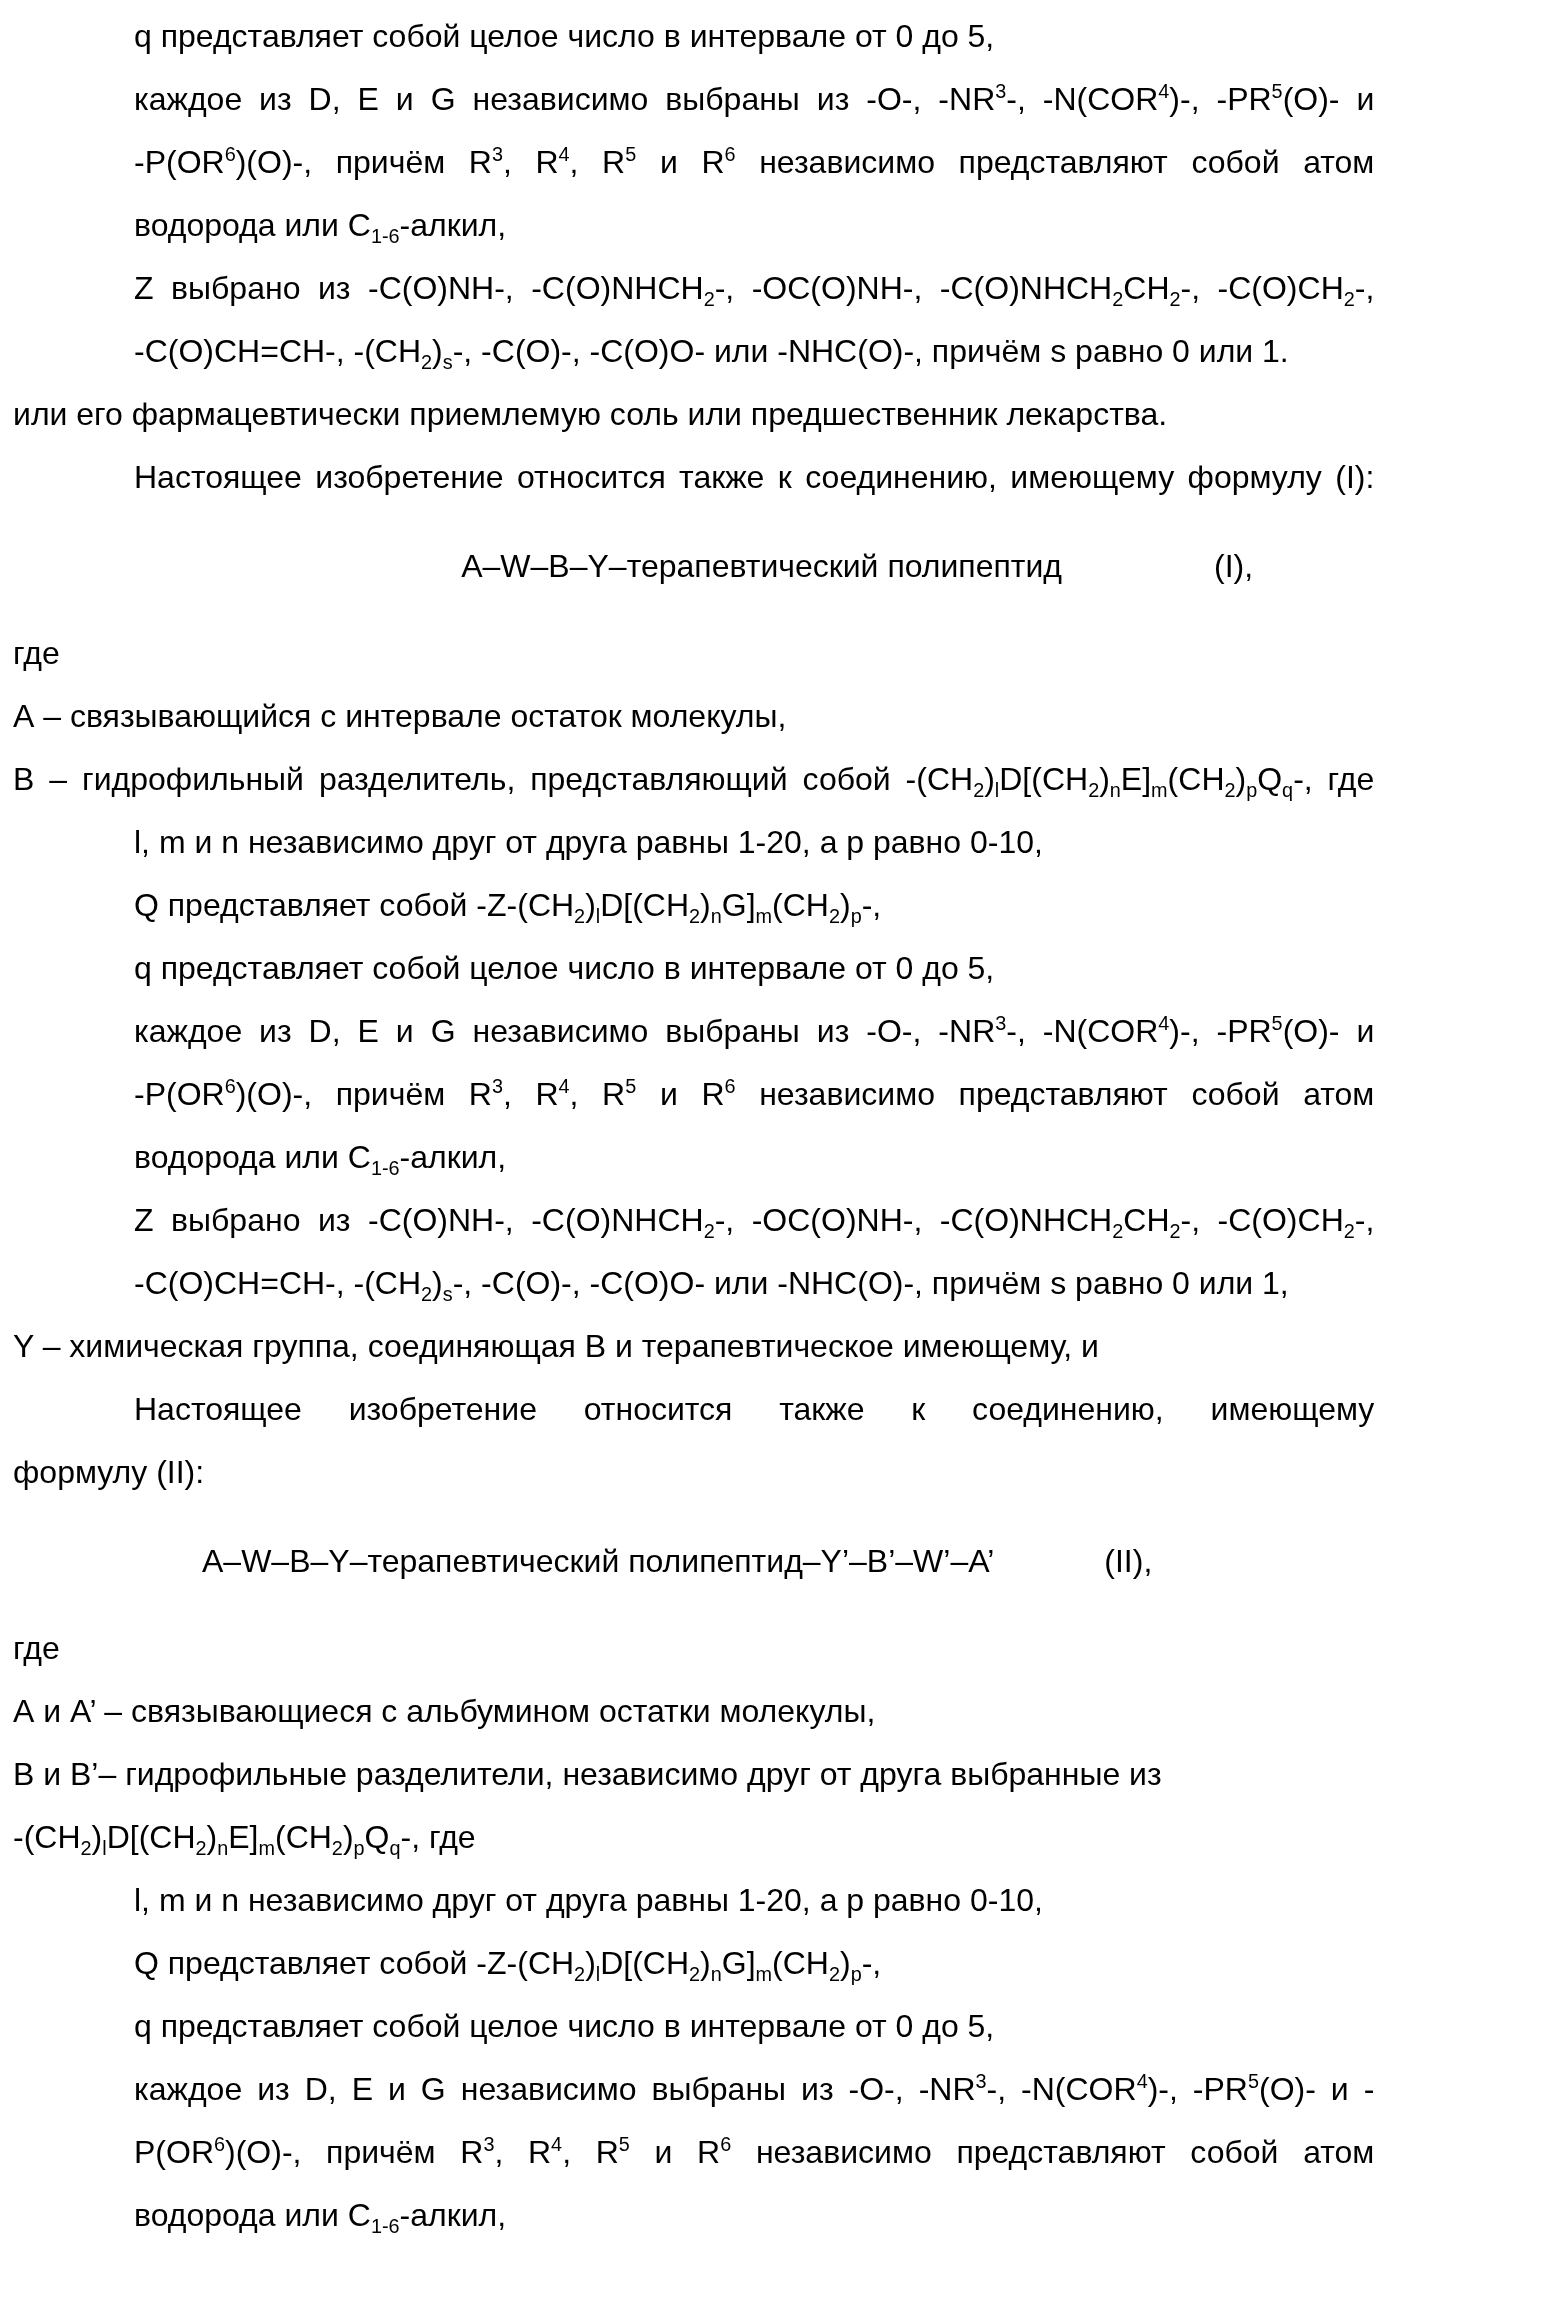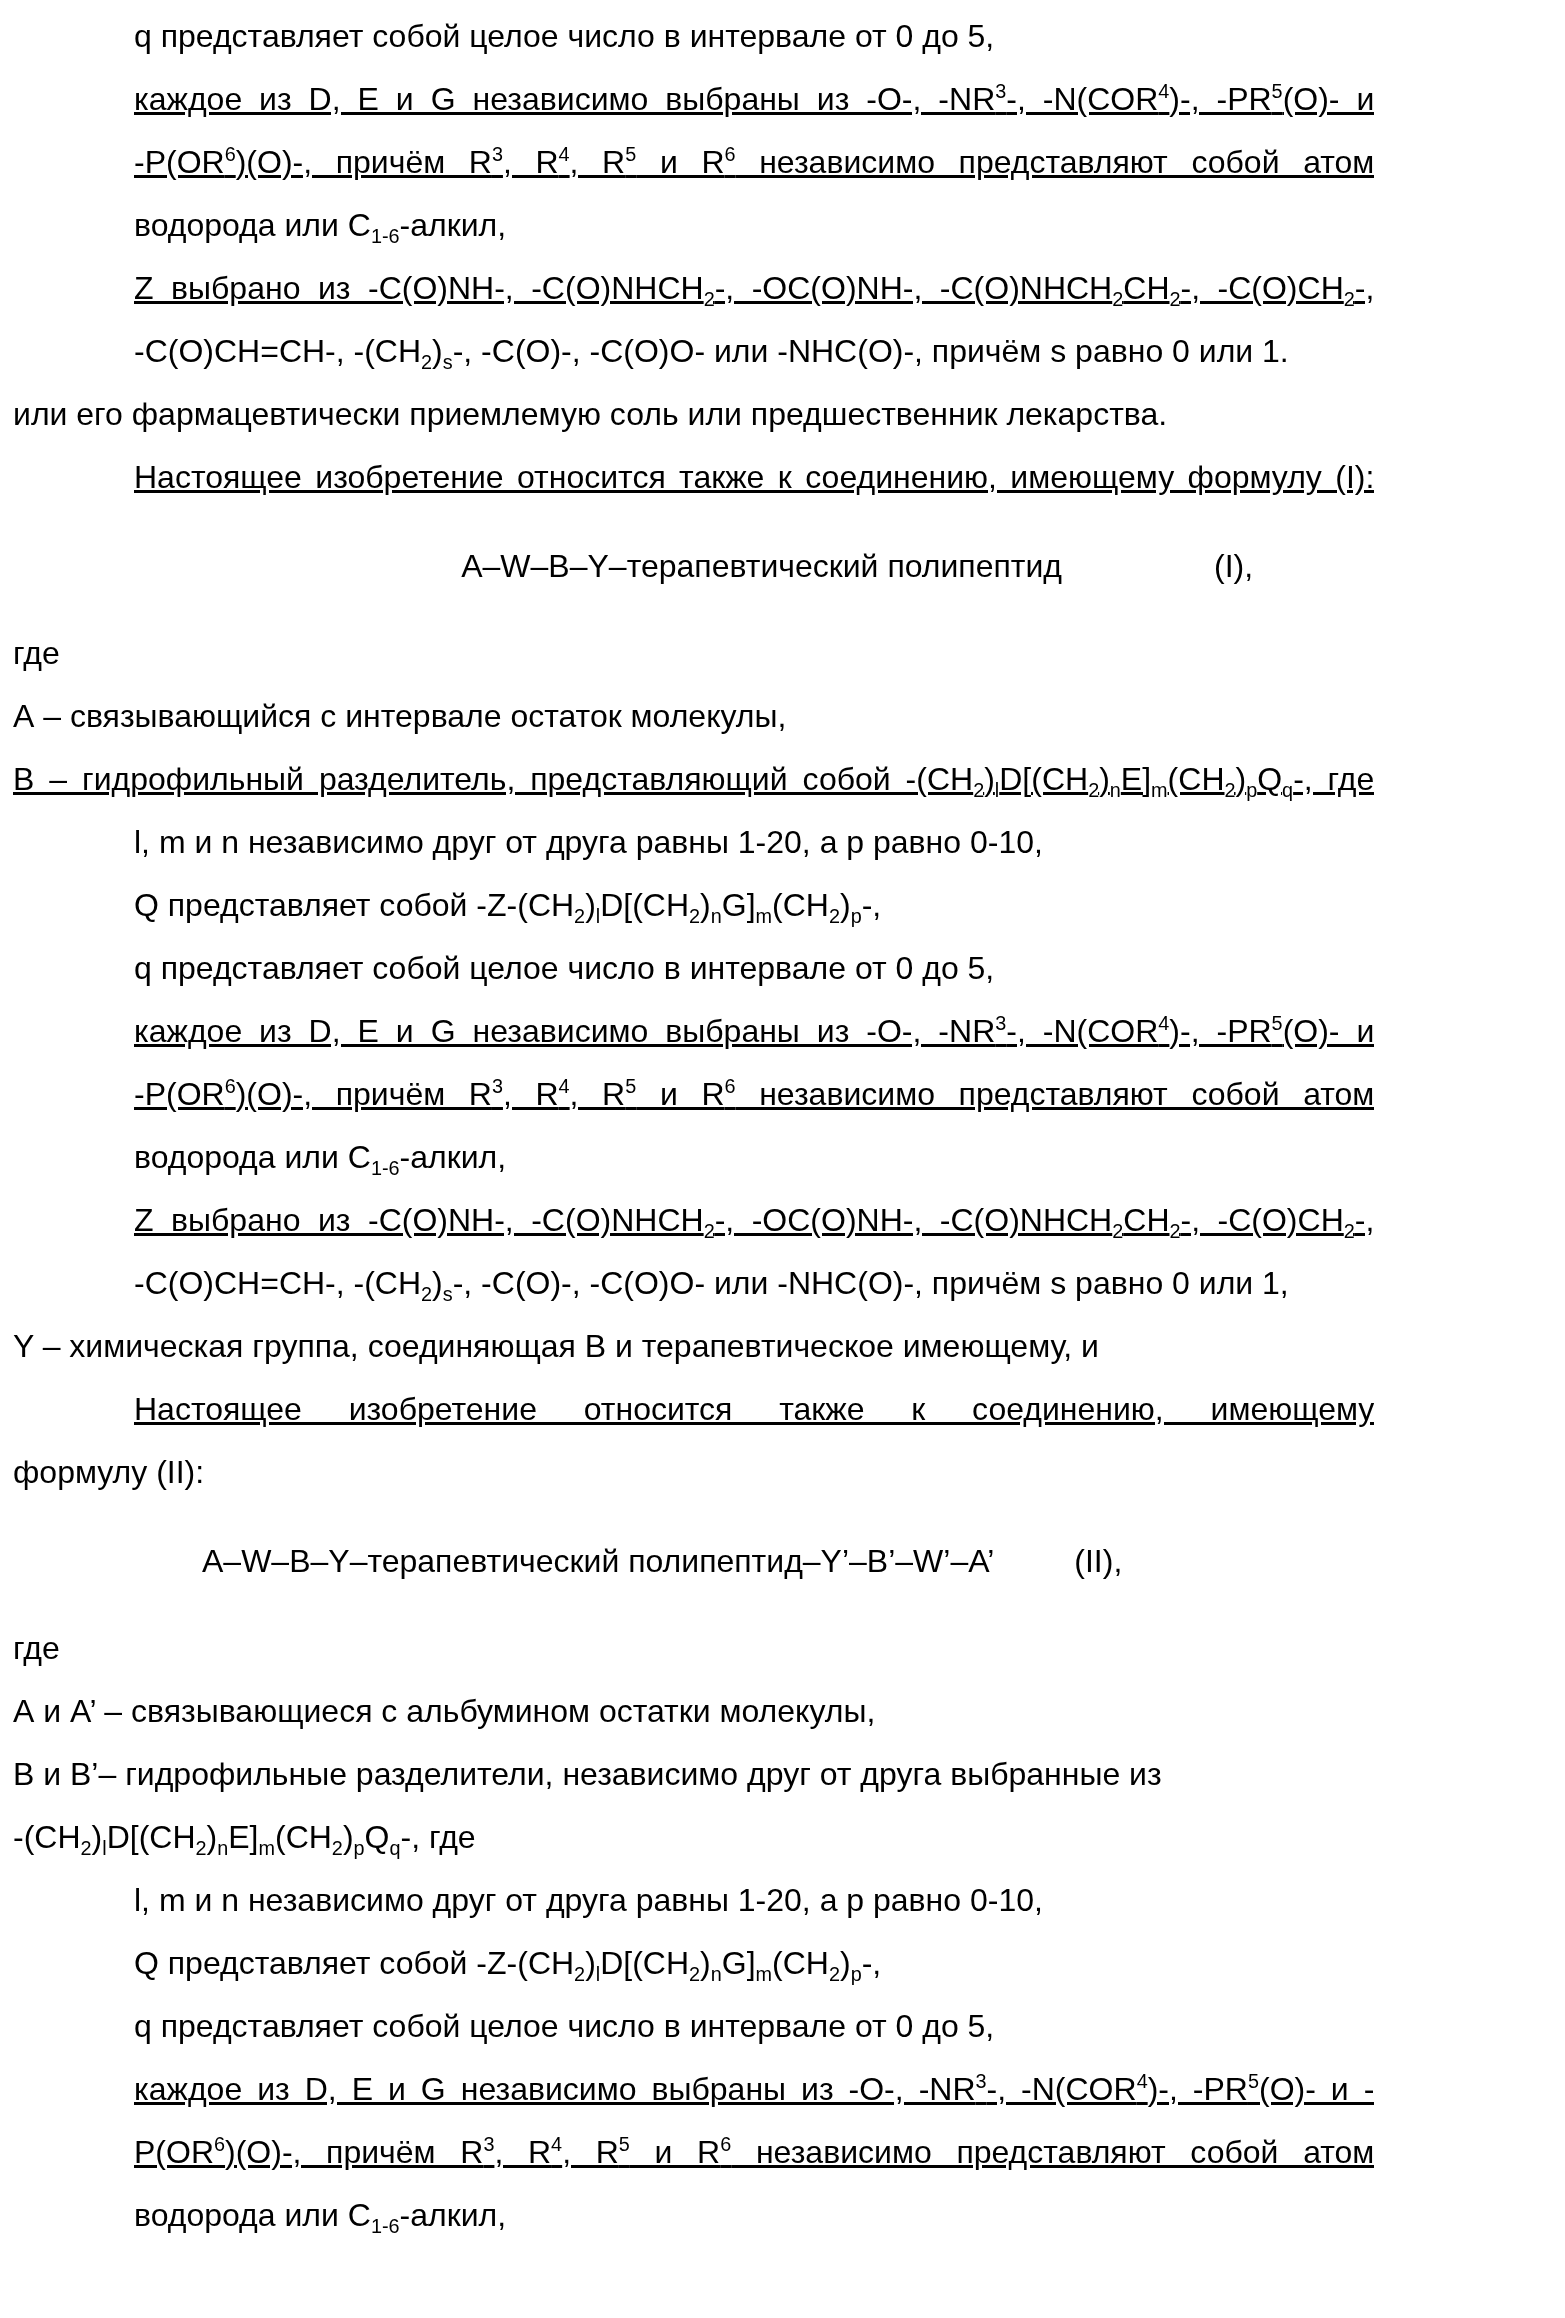--- a/index.html
+++ b/index.html
@@ -26,36 +26,35 @@
     white-space: nowrap;
   }
   
   .ind { margin-left: 121px; }
   
   .just {
     white-space: normal;
     text-align: justify;
     text-align-last: justify;
     overflow: hidden;
-    text-decoration: underline;
   }
   sub, sup {
     font-size: 62%;
     line-height: 0;
   }
   
   .formula-line {
     margin-top: 26px;
     margin-bottom: 24px;
     white-space: nowrap;
   }
   .formula-line.f1 { padding-left: 327px; text-align: center; }
   .formula-line.f2 { padding-left: 189px; }
   .f1 .f-label { margin-left: 152px; }
-  .f2 .f-label { margin-left: 80px; }
+  .f2 .f-label { margin-left: 110px; }
 </style>
 </head>
 <body>
 
 <main class="page">
   <div class="ln ind">q представляет собой целое число в интервале от 0 до 5,</div>
   <div class="ln ind just">каждое из D, E и G независимо выбраны из -O-, -NR<sup>3</sup>-, -N(COR<sup>4</sup>)-, -PR<sup>5</sup>(O)- и</div>
   <div class="ln ind just">-P(OR<sup>6</sup>)(O)-, причём R<sup>3</sup>, R<sup>4</sup>, R<sup>5</sup> и R<sup>6</sup> независимо представляют собой атом</div>
   <div class="ln ind">водорода или C<sub>1-6</sub>-алкил,</div>
   <div class="ln ind just">Z выбрано из -C(O)NH-, -C(O)NHCH<sub>2</sub>-, -OC(O)NH-, -C(O)NHCH<sub>2</sub>CH<sub>2</sub>-, -C(O)CH<sub>2</sub>-,</div>

